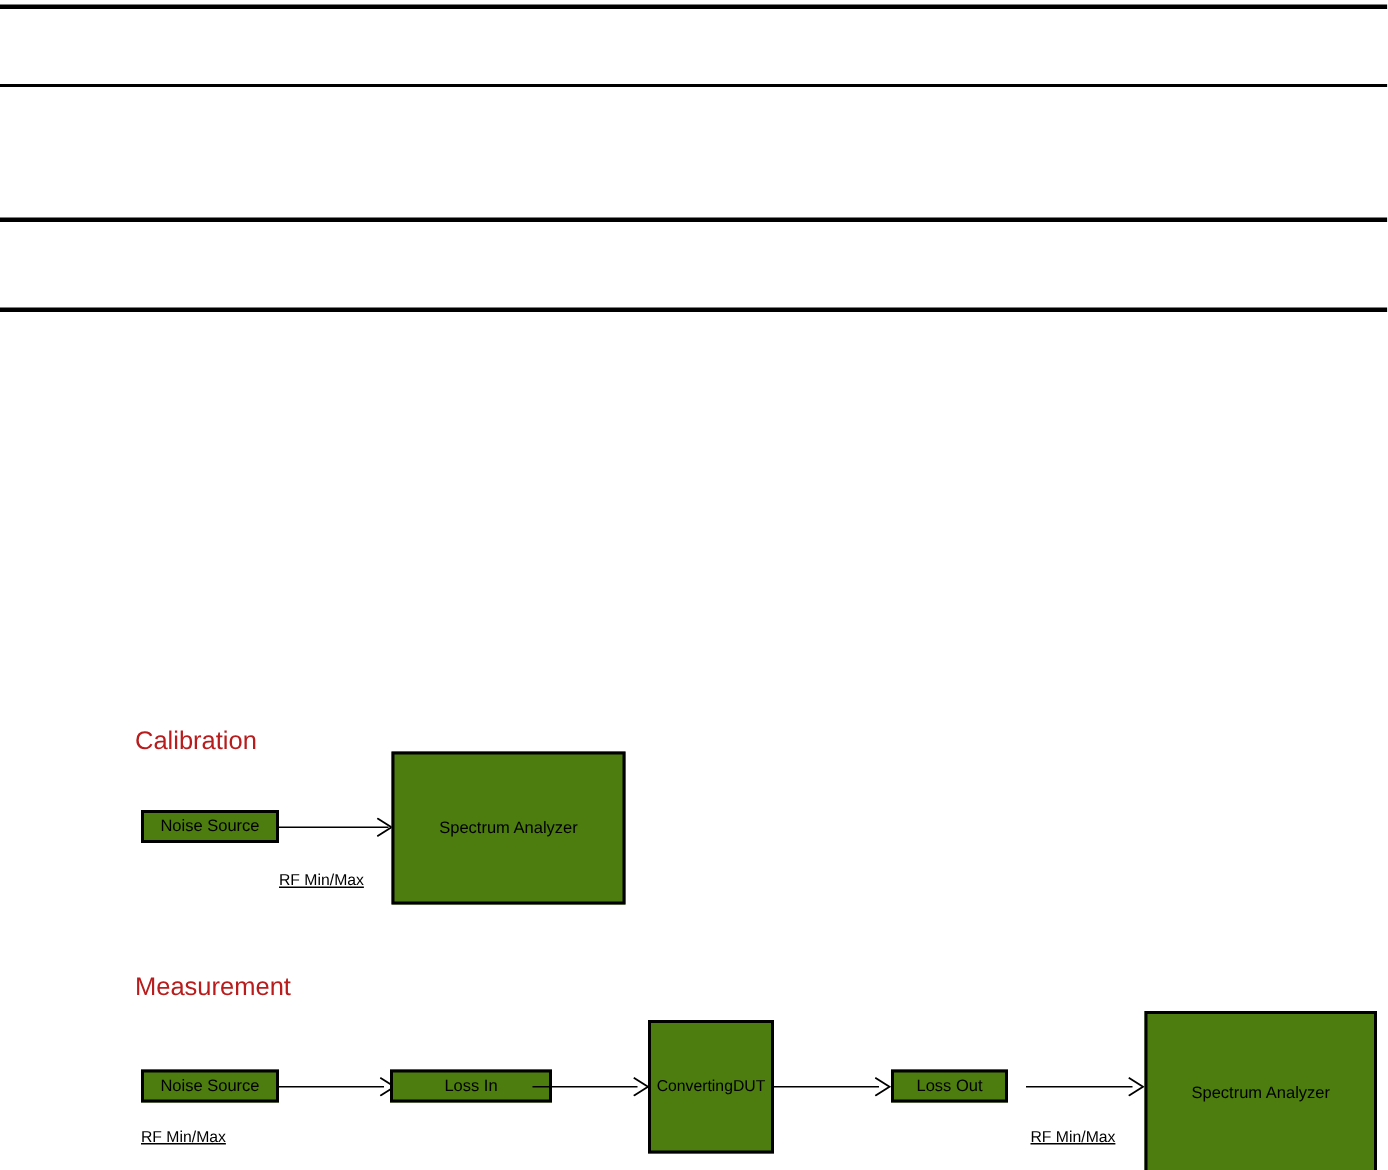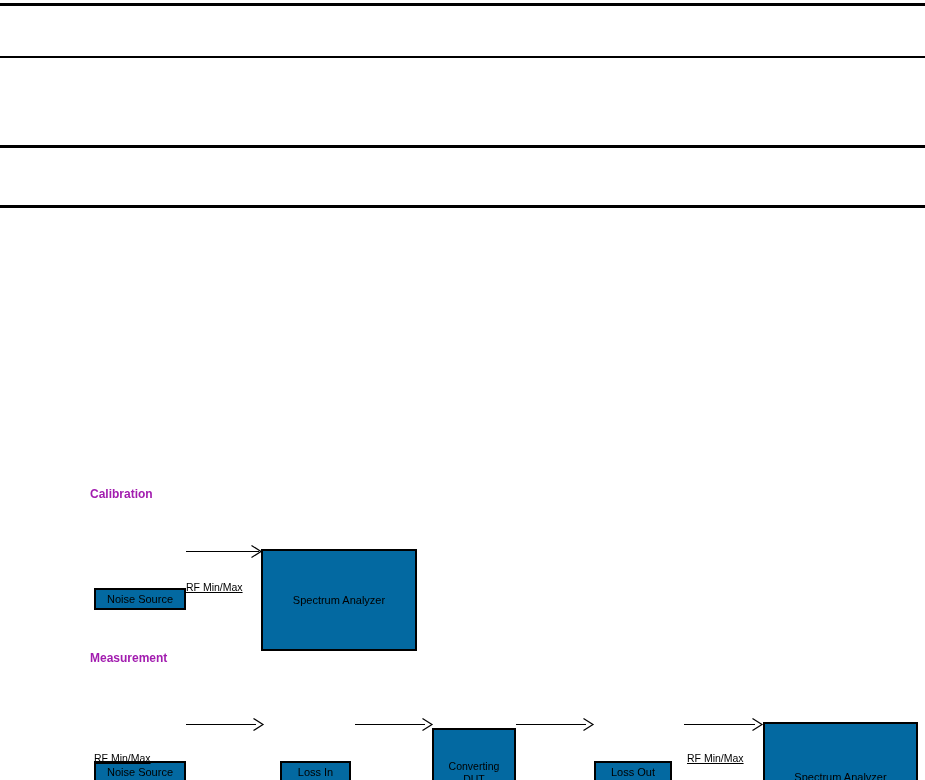--- a/index.html
+++ b/index.html
@@ -25,41 +25,40 @@
     left: 0;
     width: 925px;
     background: #000000;
   }
   .rule.thick { height: 3px; }
   .rule.thin  { height: 2px; }
 
   
   .section-heading {
     position: absolute;
-    font-size: 12px;
-    font-weight: bold;
-    color: #a21caf;
+    font-size: 17px;
+    font-weight: normal;
+    color: #b91c1c;
     line-height: 14px;
     white-space: nowrap;
   }
 
   
   .block {
     position: absolute;
     box-sizing: border-box;
-    background: #0369a1;
+    background: #4d7c0f;
     border: 2px solid #000000;
     display: flex;
     align-items: center;
     justify-content: center;
     text-align: left;
     font-size: 11px;
     color: #000000;
     line-height: 13px;
-    margin-top: 48px;
   }
   .block.small { font-size: 10.5px; }
 
   
   .wire {
     position: absolute;
     height: 1px;
     background: #000000;
   }
   .arrowhead {
@@ -115,32 +114,32 @@
     <span>Noise Source</span>
   </div>
 
   <div class="wire" style="left:186px; top:724px; width:70px;"></div>
   <div class="arrowhead" style="left:253px; top:718px;">
     <svg width="12" height="13" viewBox="0 0 12 13">
       <path d="M0.5 0.5 L10 6.5 L0.5 12.5" fill="none" stroke="#000000" stroke-width="1.2"></path>
     </svg>
   </div>
 
-  <div class="block" style="left:280px; top:713px; width:71px; height:22px;">
+  <div class="block" style="left:260px; top:713px; width:108px; height:22px;">
     <span>Loss In</span>
   </div>
 
   <div class="wire" style="left:355px; top:724px; width:70px;"></div>
   <div class="arrowhead" style="left:422px; top:718px;">
     <svg width="12" height="13" viewBox="0 0 12 13">
       <path d="M0.5 0.5 L10 6.5 L0.5 12.5" fill="none" stroke="#000000" stroke-width="1.2"></path>
     </svg>
   </div>
 
-  <div class="block small" style="left:432px; top:680px; width:84px; height:89px; flex-direction:column;">
+  <div class="block small" style="left:432px; top:680px; width:84px; height:89px; flex-direction:row;">
     <span>Converting</span>
     <span>DUT</span>
   </div>
 
   <div class="wire" style="left:516px; top:724px; width:70px;"></div>
   <div class="arrowhead" style="left:583px; top:718px;">
     <svg width="12" height="13" viewBox="0 0 12 13">
       <path d="M0.5 0.5 L10 6.5 L0.5 12.5" fill="none" stroke="#000000" stroke-width="1.2"></path>
     </svg>
   </div>

